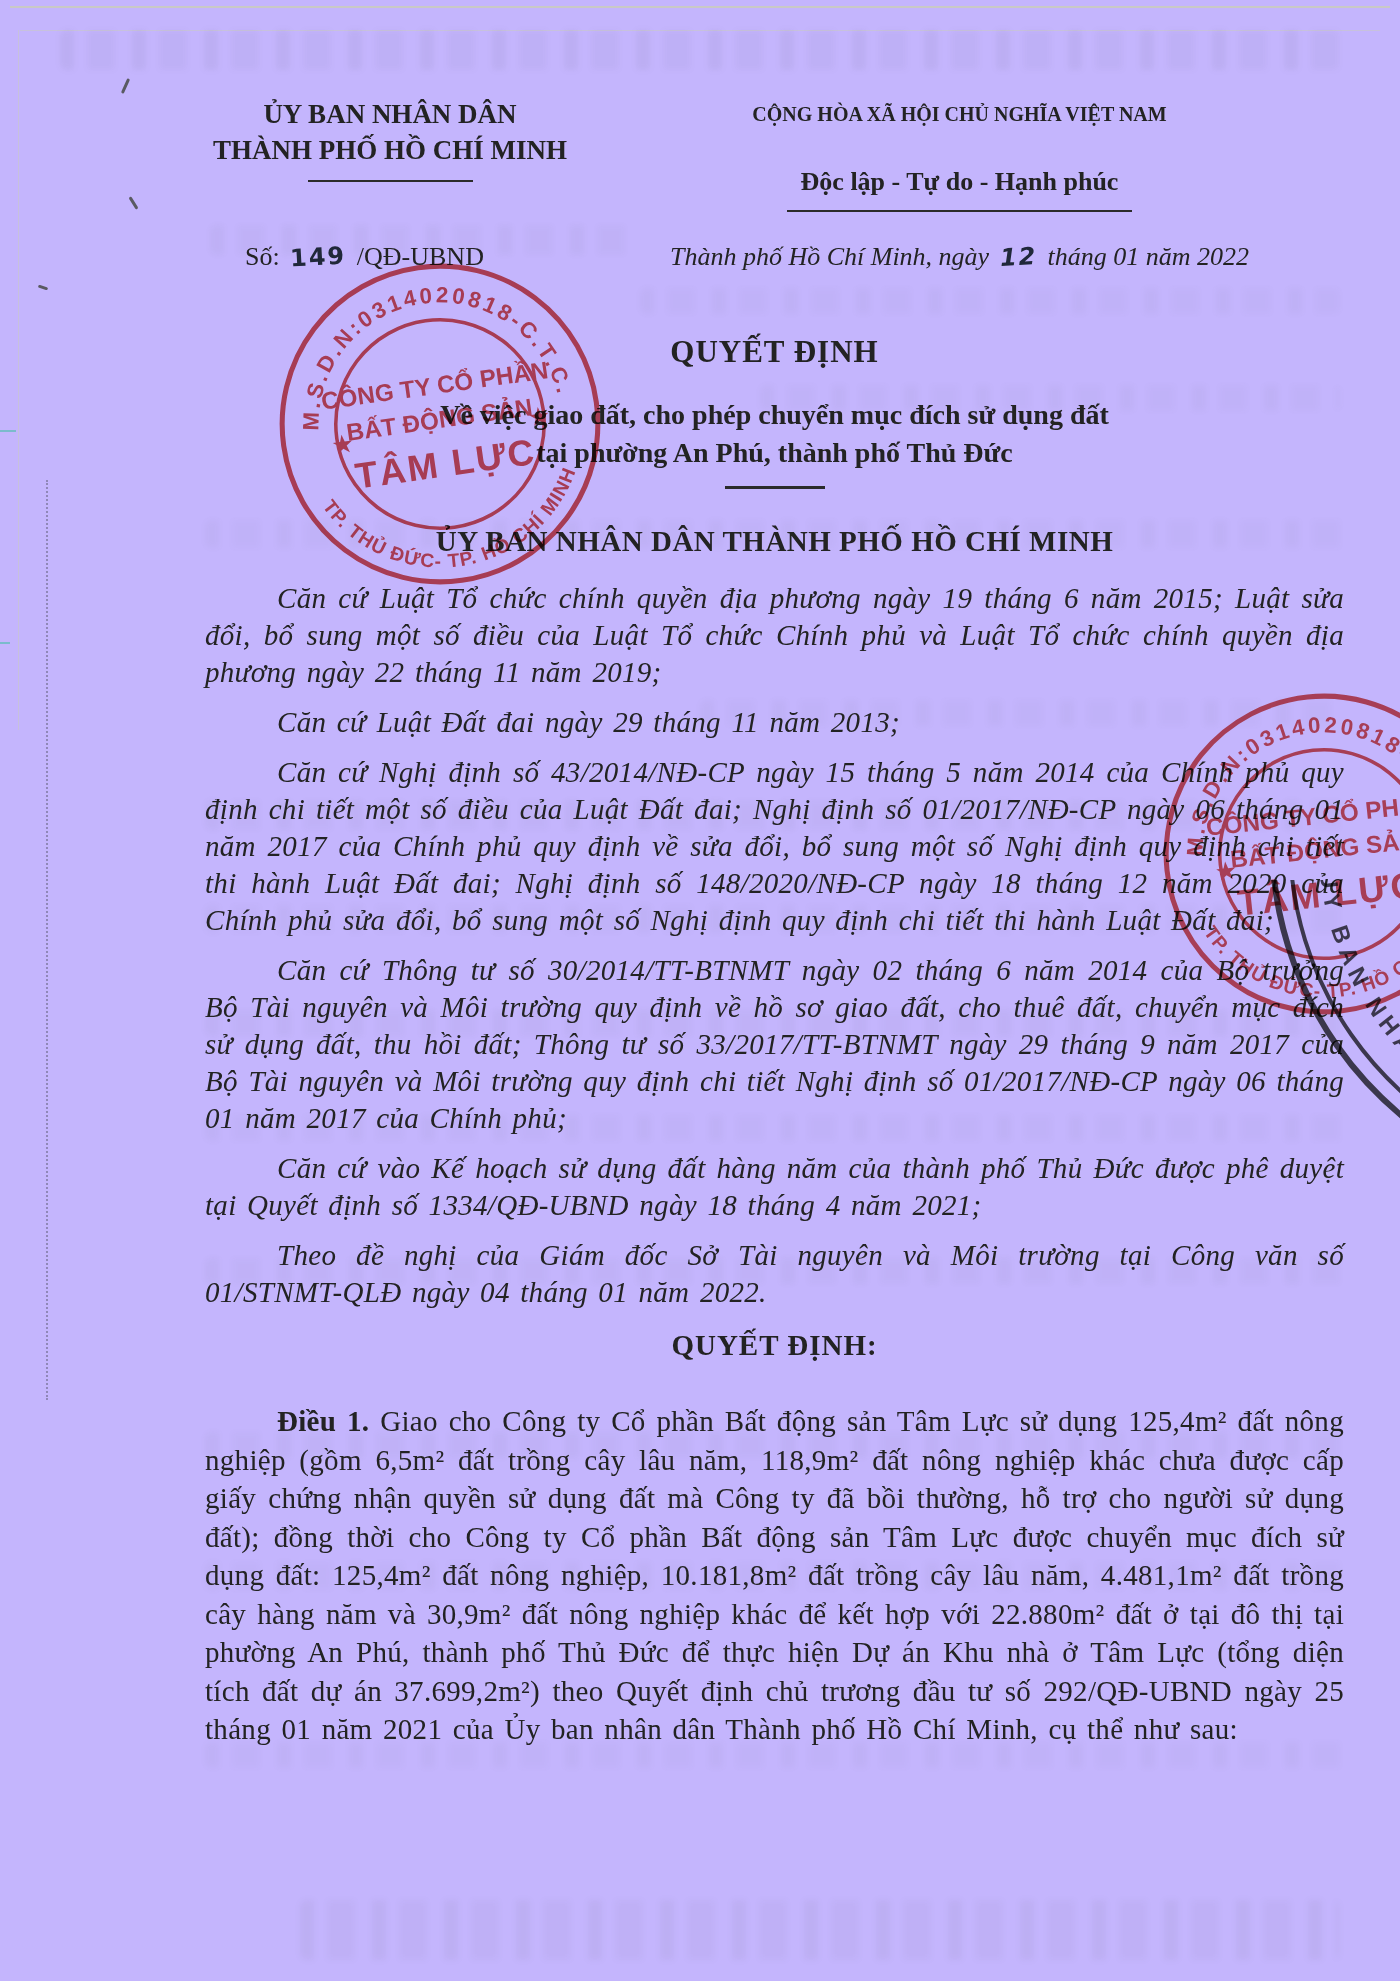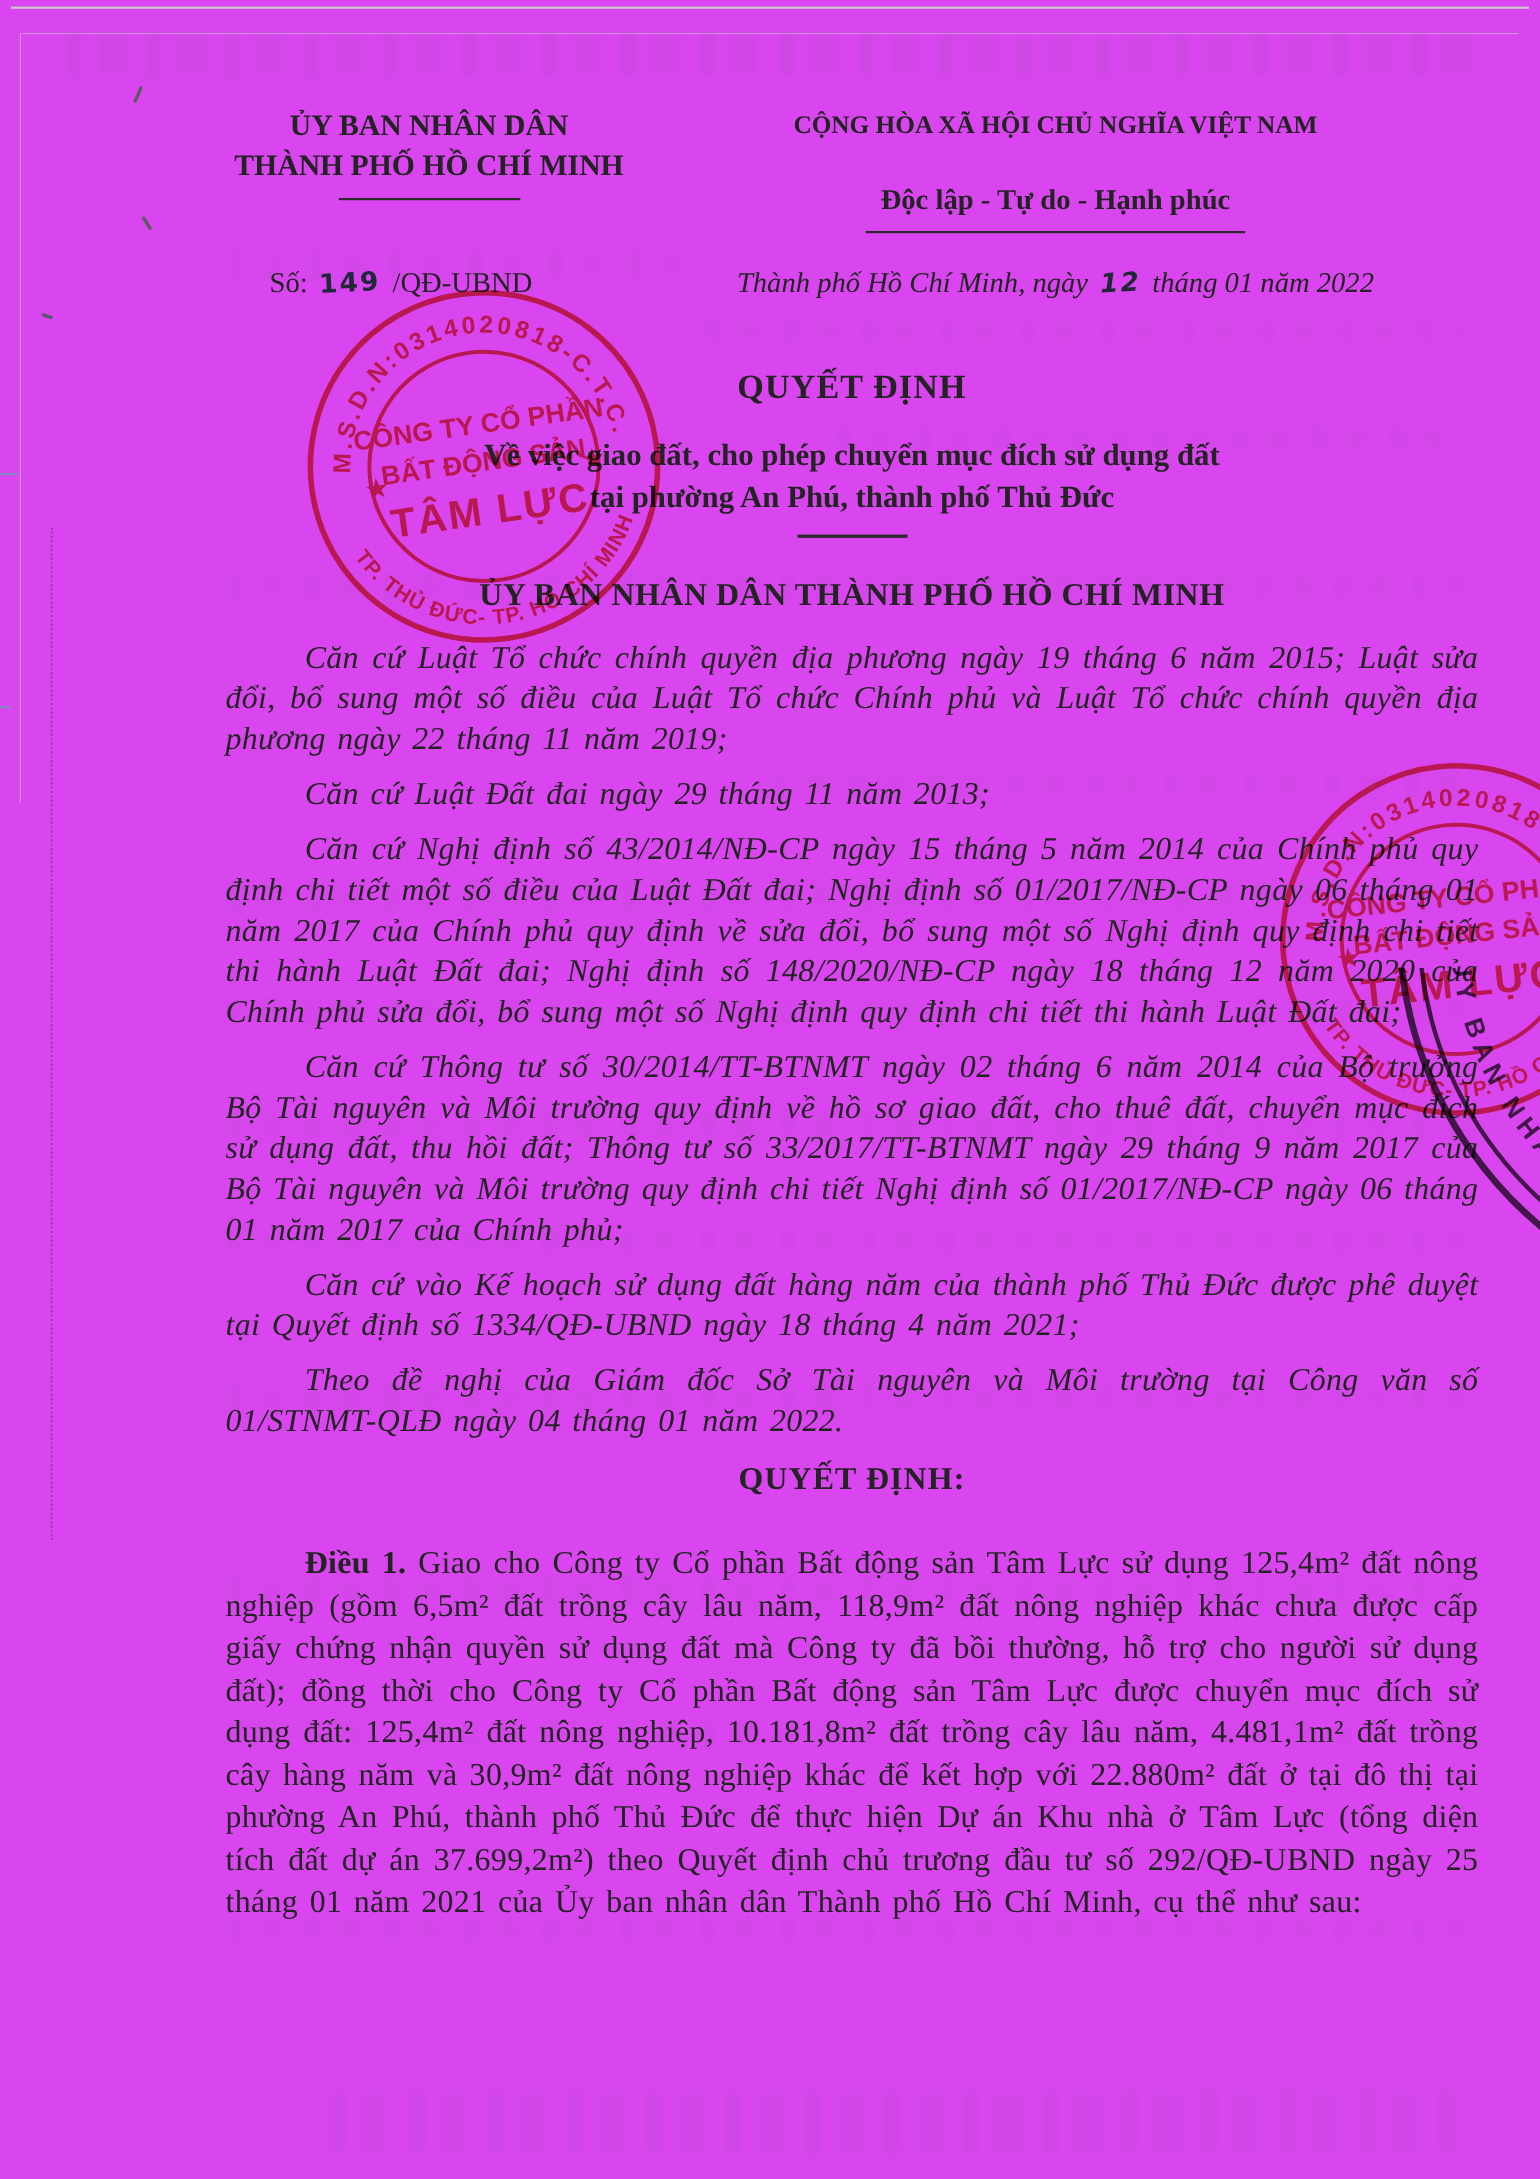--- a/index.html
+++ b/index.html
@@ -1,39 +1,39 @@
 <!DOCTYPE html>
 <html lang="vi"><head>
 <meta charset="utf-8">
 <style>
   html,body { margin:0; padding:0; background:#ffffff; }
   .page {
     position:relative; width:1400px; height:1981px;
-    background:#d946ef; overflow:hidden;
+    background:#c4b5fd; overflow:hidden;
     font-family:"Liberation Serif", serif; color:#232323;
   }
   
   .edge-line { position:absolute; background:#c9c9c6; }
   
   .bleed {
     position:absolute; z-index:1; border-radius:6px; filter:blur(3px);
     background:repeating-linear-gradient(90deg,
       rgba(80,80,92,.10) 0 14px, rgba(0,0,0,0) 14px 27px,
       rgba(80,80,92,.07) 27px 55px, rgba(0,0,0,0) 55px 72px);
   }
   .pen-mark { position:absolute; z-index:2; background:#5a5a62; border-radius:2px; }
   .scan-line-teal { position:absolute; z-index:2; background:#3fbfa4; opacity:.55; }
   .binding-dots { position:absolute; z-index:2; width:0; border-left:2px dotted rgba(50,50,55,.35); }
 
   .content { position:relative; z-index:3; padding:96px 56px 0 205px; }
 
   .header-row { display:flex; }
   .org-block { width:370px; text-align:center; font-weight:bold; font-size:27px; line-height:36px; }
   .national-block { flex:1; text-align:center; font-weight:bold; }
-  .national-line1 { font-size:23px; line-height:36px; }
+  .national-line1 { font-size:20px; line-height:36px; }
   .national-line2 { font-size:26px; line-height:36px;margin-top:32px; }
   .rule { background:#2b2b2b; height:2px; }
   .org-rule { width:165px; margin:12px auto 0; }
   .national-rule { width:345px; margin:10px auto 0; }
 
   .meta-row { display:flex; margin-top:30px; font-size:26px; }
   .doc-number { width:370px; padding-left:40px; box-sizing:border-box; white-space:nowrap; }
   .place-date { flex:1; text-align:center; font-style:italic; }
   .handwritten {
     font-family:"DejaVu Sans", sans-serif; font-size:24px; font-weight:600;

